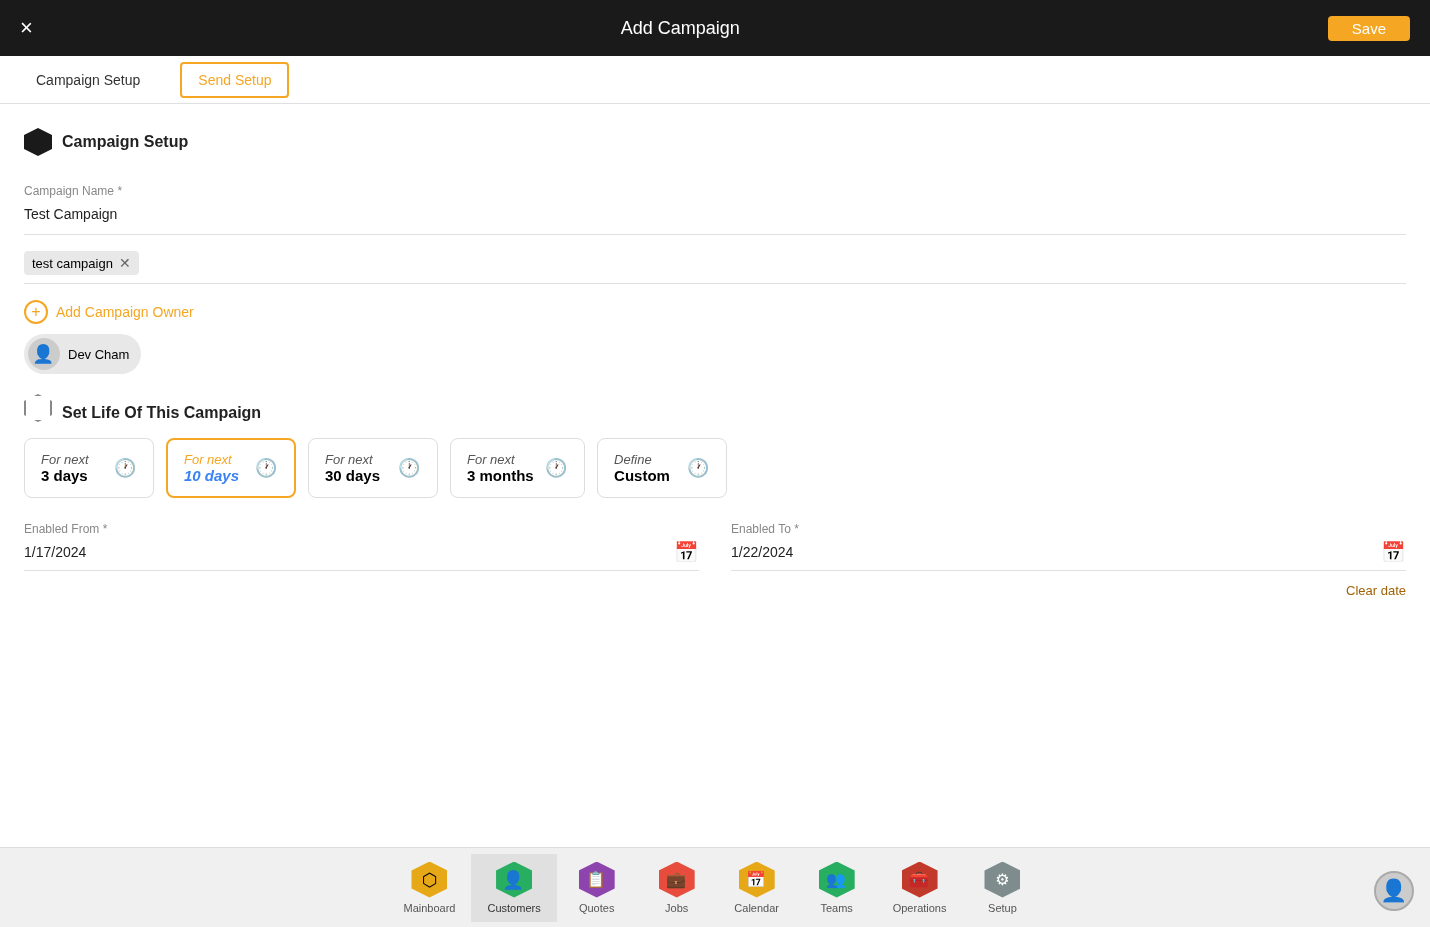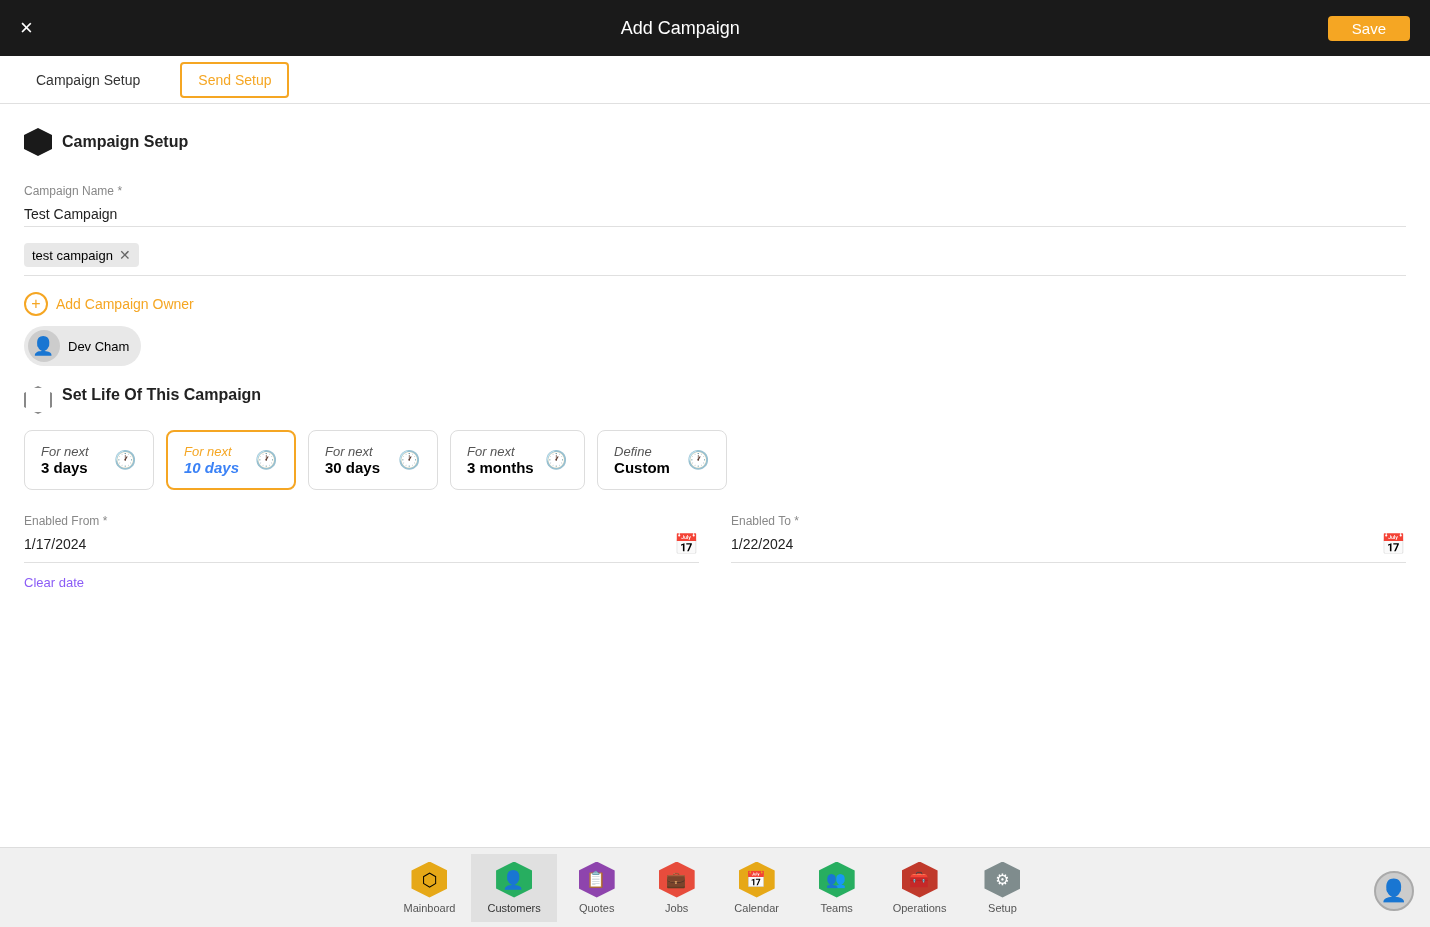--- a/index.html
+++ b/index.html
@@ -75,21 +75,21 @@
     .section-icon {
       width: 28px;
       height: 28px;
       background: #1a1a1a;
       clip-path: polygon(50% 0%, 100% 25%, 100% 75%, 50% 100%, 0% 75%, 0% 25%);
       flex-shrink: 0;
     }
     .section-title { font-size: 16px; font-weight: 600; color: #222; }
 
     
-    .form-group { margin-bottom: 16px; border-bottom: 1px solid #e0e0e0; padding-bottom: 0; margin-top: 28px; }
+    .form-group { margin-bottom: 16px; border-bottom: 1px solid #e0e0e0; padding-bottom: 8px; margin-top: 28px; }
     .form-label { font-size: 12px; color: #888; margin-bottom: 4px; }
     .form-value { font-size: 14px; color: #222; padding: 4px 0; }
 
     
     .form-select-row {
       display: flex;
       align-items: center;
       justify-content: space-between;
     }
     .dropdown-arrow { color: #555; font-size: 14px; }
@@ -152,21 +152,21 @@
       overflow: hidden;
       display: flex;
       align-items: center;
       justify-content: center;
       font-size: 18px;
     }
 
     
     .life-section-header {
       display: flex;
-      align-items: flex-start;
+      align-items: flex-end;
       gap: 10px;
       margin-bottom: 16px;
     }
     .life-title { font-size: 16px; font-weight: 600; color: #222; }
 
     
     .duration-options {
       display: flex;
       gap: 12px;
       margin-bottom: 24px;
@@ -211,22 +211,22 @@
       align-items: center;
       justify-content: space-between;
       border-bottom: 1px solid #e0e0e0;
       padding-bottom: 6px;
     }
     .date-value { font-size: 14px; color: #222; text-align: center; }
     .calendar-icon { font-size: 20px; color: #f5a623; cursor: pointer; }
 
     
     .clear-date {
-      text-align: left;
-      color: #8b5cf6;
+      text-align: right;
+      color: #a16207;
       font-size: 13px;
       cursor: pointer;
       margin-top: 0;
     }
 
     
     .content::-webkit-scrollbar { width: 10px; }
     .content::-webkit-scrollbar-track { background: #f0f0f0; }
     .content::-webkit-scrollbar-thumb { background: #ccc; border-radius: 4px; }
 

